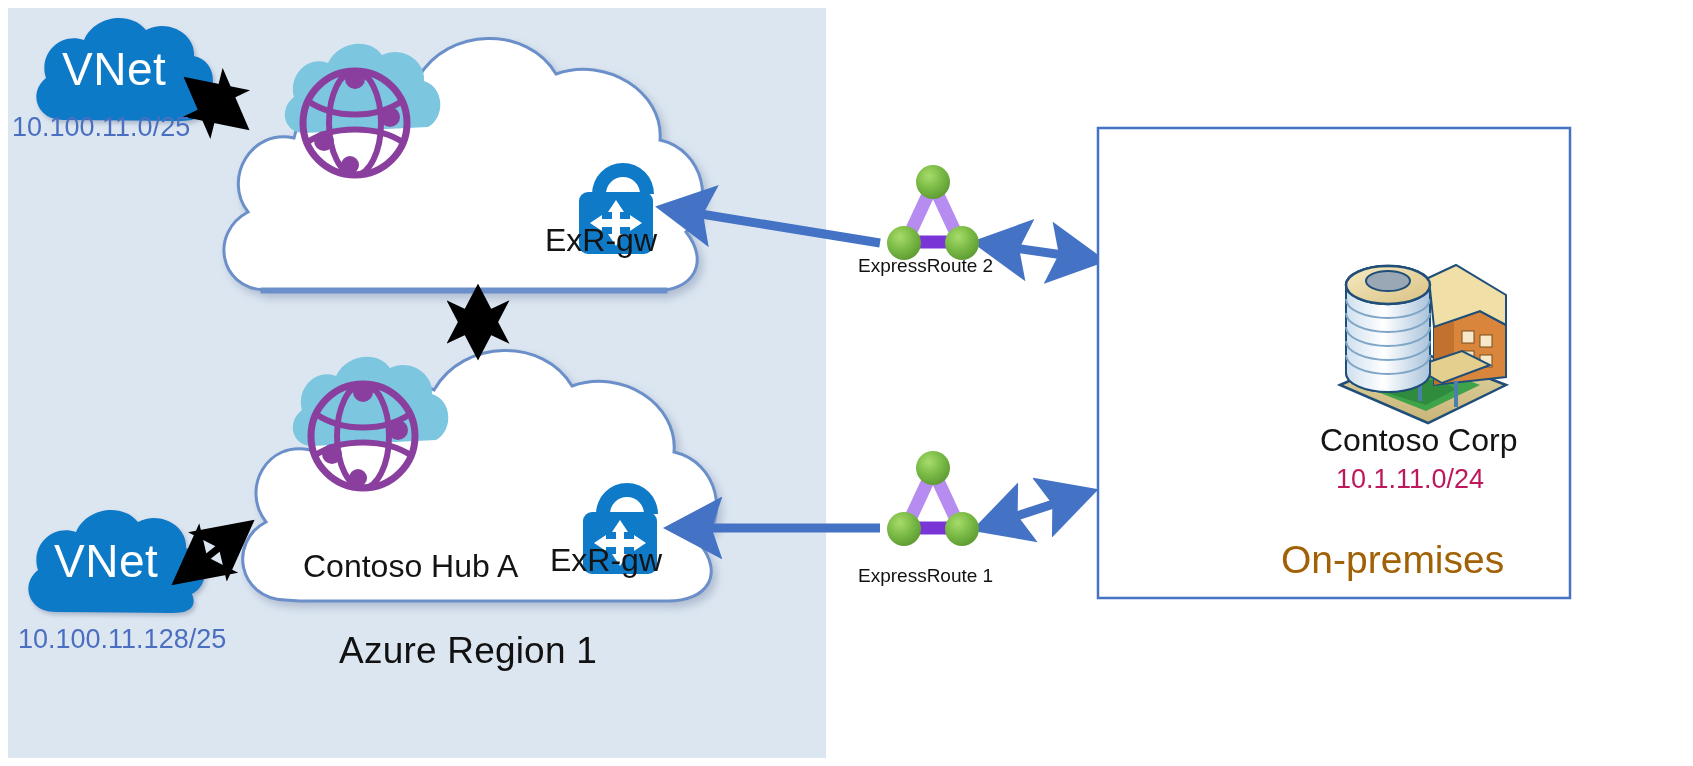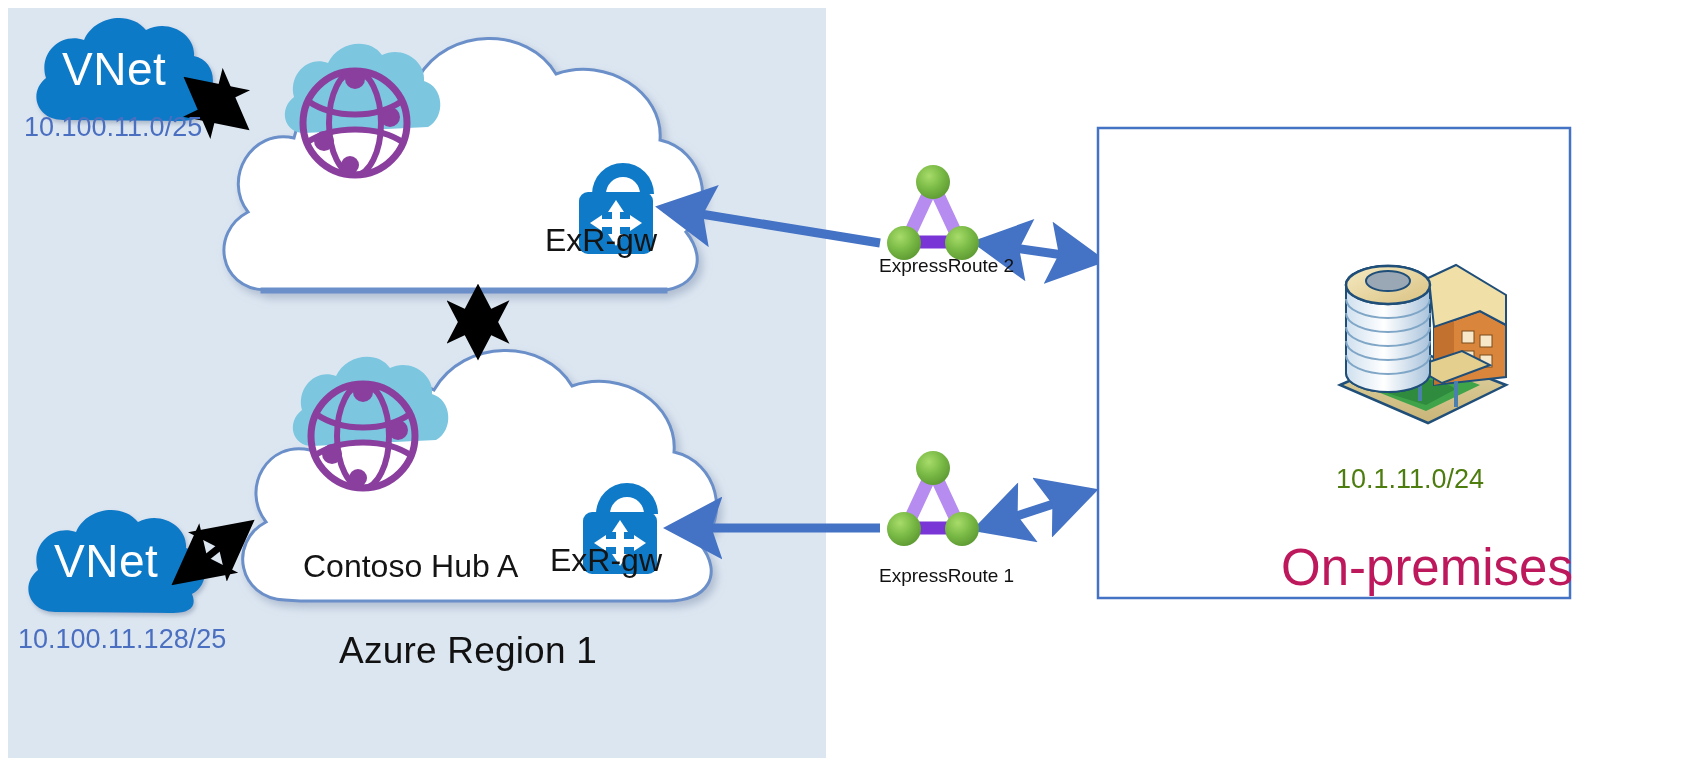--- a/index.html
+++ b/index.html
@@ -21,24 +21,24 @@
   .layer.under{z-index:1;}
 
   
   .txt{position:absolute;white-space:nowrap;z-index:4;}
   .hub-name{font-size:32px;color:#141414;}
   .gw-name{font-size:32px;color:#141414;text-align:center;}
   .vnet-word{
     font-size:46px;color:#ffffff;font-weight:400;letter-spacing:.5px;
   }
   .cidr{font-size:27px;color:#4a6fc0;}
-  .er-name{font-size:19px;color:#111111;margin-left:21px;}
+  .er-name{font-size:19px;color:#111111;}
   .onprem-title{font-size:32px;color:#141414;}
-  .onprem-cidr{font-size:27px;color:#4d7c0f;}
-  .onprem-label{font-size:51px;color:#be185d;}
+  .onprem-cidr{font-size:27px;color:#be185d;}
+  .onprem-label{font-size:39px;color:#a16207;}
 </style>
 </head>
 <body>
 
 <div id="stage">
 
   <div class="region-panel"></div>
 
   <svg class="layer under" viewBox="0 0 1693 766" xmlns="http://www.w3.org/2000/svg">
     <defs>
@@ -272,31 +272,32 @@
         <ellipse cx="58" cy="26" rx="22" ry="10" fill="#9aa7b4" stroke="#1f4e79" stroke-width="2"></ellipse>
       </g>
 
       <path fill="#f0dfa6" stroke="#1f4e79" stroke-width="2" d="M 96,24 L 126,10 L 176,40 L 176,70 L 150,56 L 104,72 L 100,34 Z"></path>
       <ellipse cx="58" cy="30" rx="42" ry="19" fill="url(#roofG)" stroke="#1f4e79" stroke-width="2.5"></ellipse>
       <ellipse cx="58" cy="26" rx="22" ry="10" fill="#9aa7b4" stroke="#1f4e79" stroke-width="2"></ellipse>
     </g>
   </svg>
 
   <div class="txt vnet-word" style="left:62px;top:42px;">VNet</div>
-  <div class="txt cidr" style="left:24px;top:112px;">10.100.11.0/25</div>
+  <div class="txt cidr" style="left:12px;top:112px;">10.100.11.0/25</div>
 
   <div class="txt vnet-word" style="left:54px;top:534px;">VNet</div>
   <div class="txt cidr" style="left:18px;top:624px;">10.100.11.128/25</div>
 
   <div class="txt gw-name" style="left:545px;top:222px;">ExR-gw</div>
 
   <div class="txt hub-name" style="left:303px;top:548px;">Contoso Hub A</div>
   <div class="txt gw-name" style="left:550px;top:542px;">ExR-gw</div>
 
   <div class="region-label">Azure Region 1</div>
 
   <div class="txt er-name" style="left:858px;top:255px;">ExpressRoute 2</div>
   <div class="txt er-name" style="left:858px;top:565px;">ExpressRoute 1</div>
 
+  <div class="txt onprem-title" style="left:1320px;top:422px;">Contoso Corp</div>
   <div class="txt onprem-cidr" style="left:1336px;top:464px;">10.1.11.0/24</div>
   <div class="txt onprem-label" style="left:1281px;top:538px;">On-premises</div>
 
 </div>
 
 </body></html>

